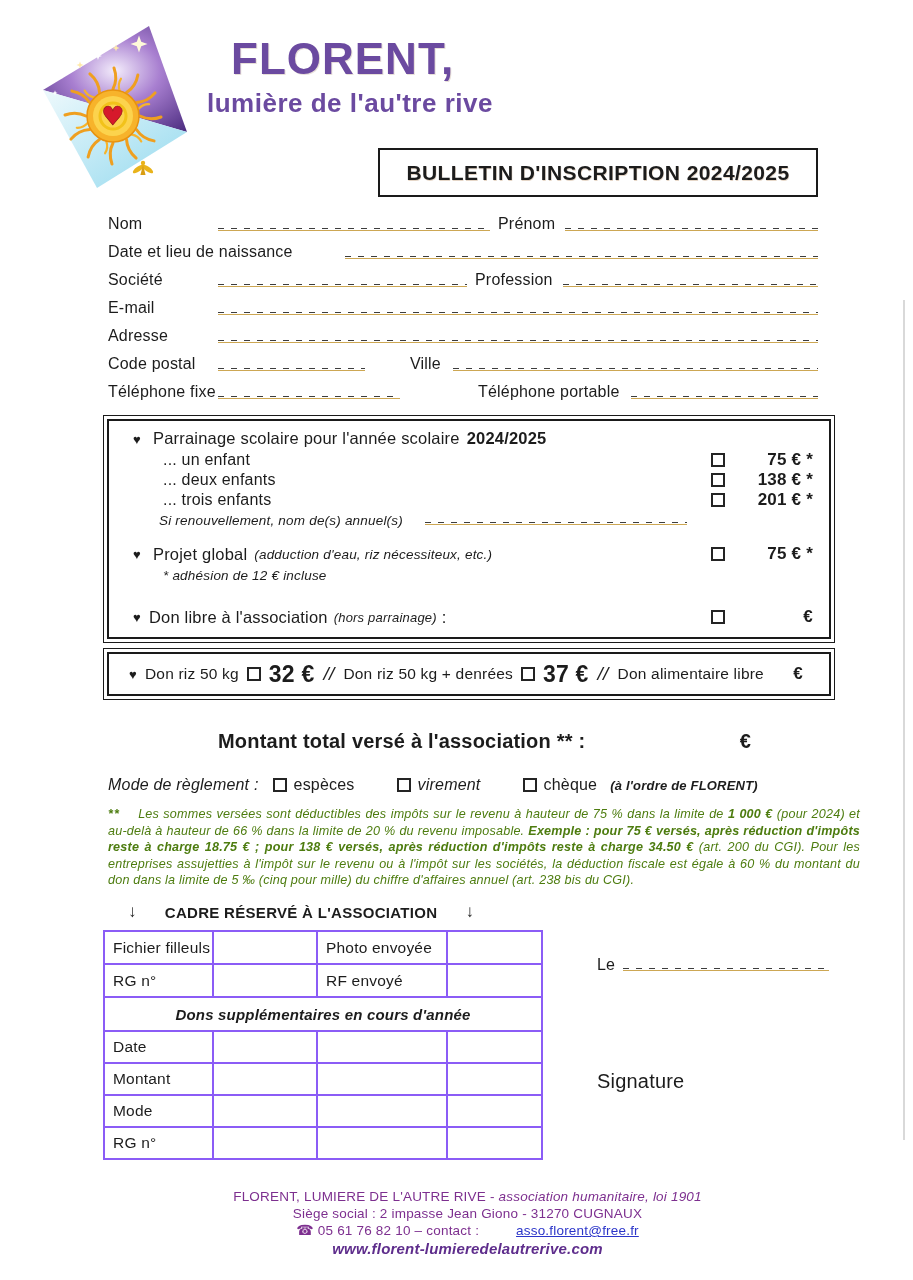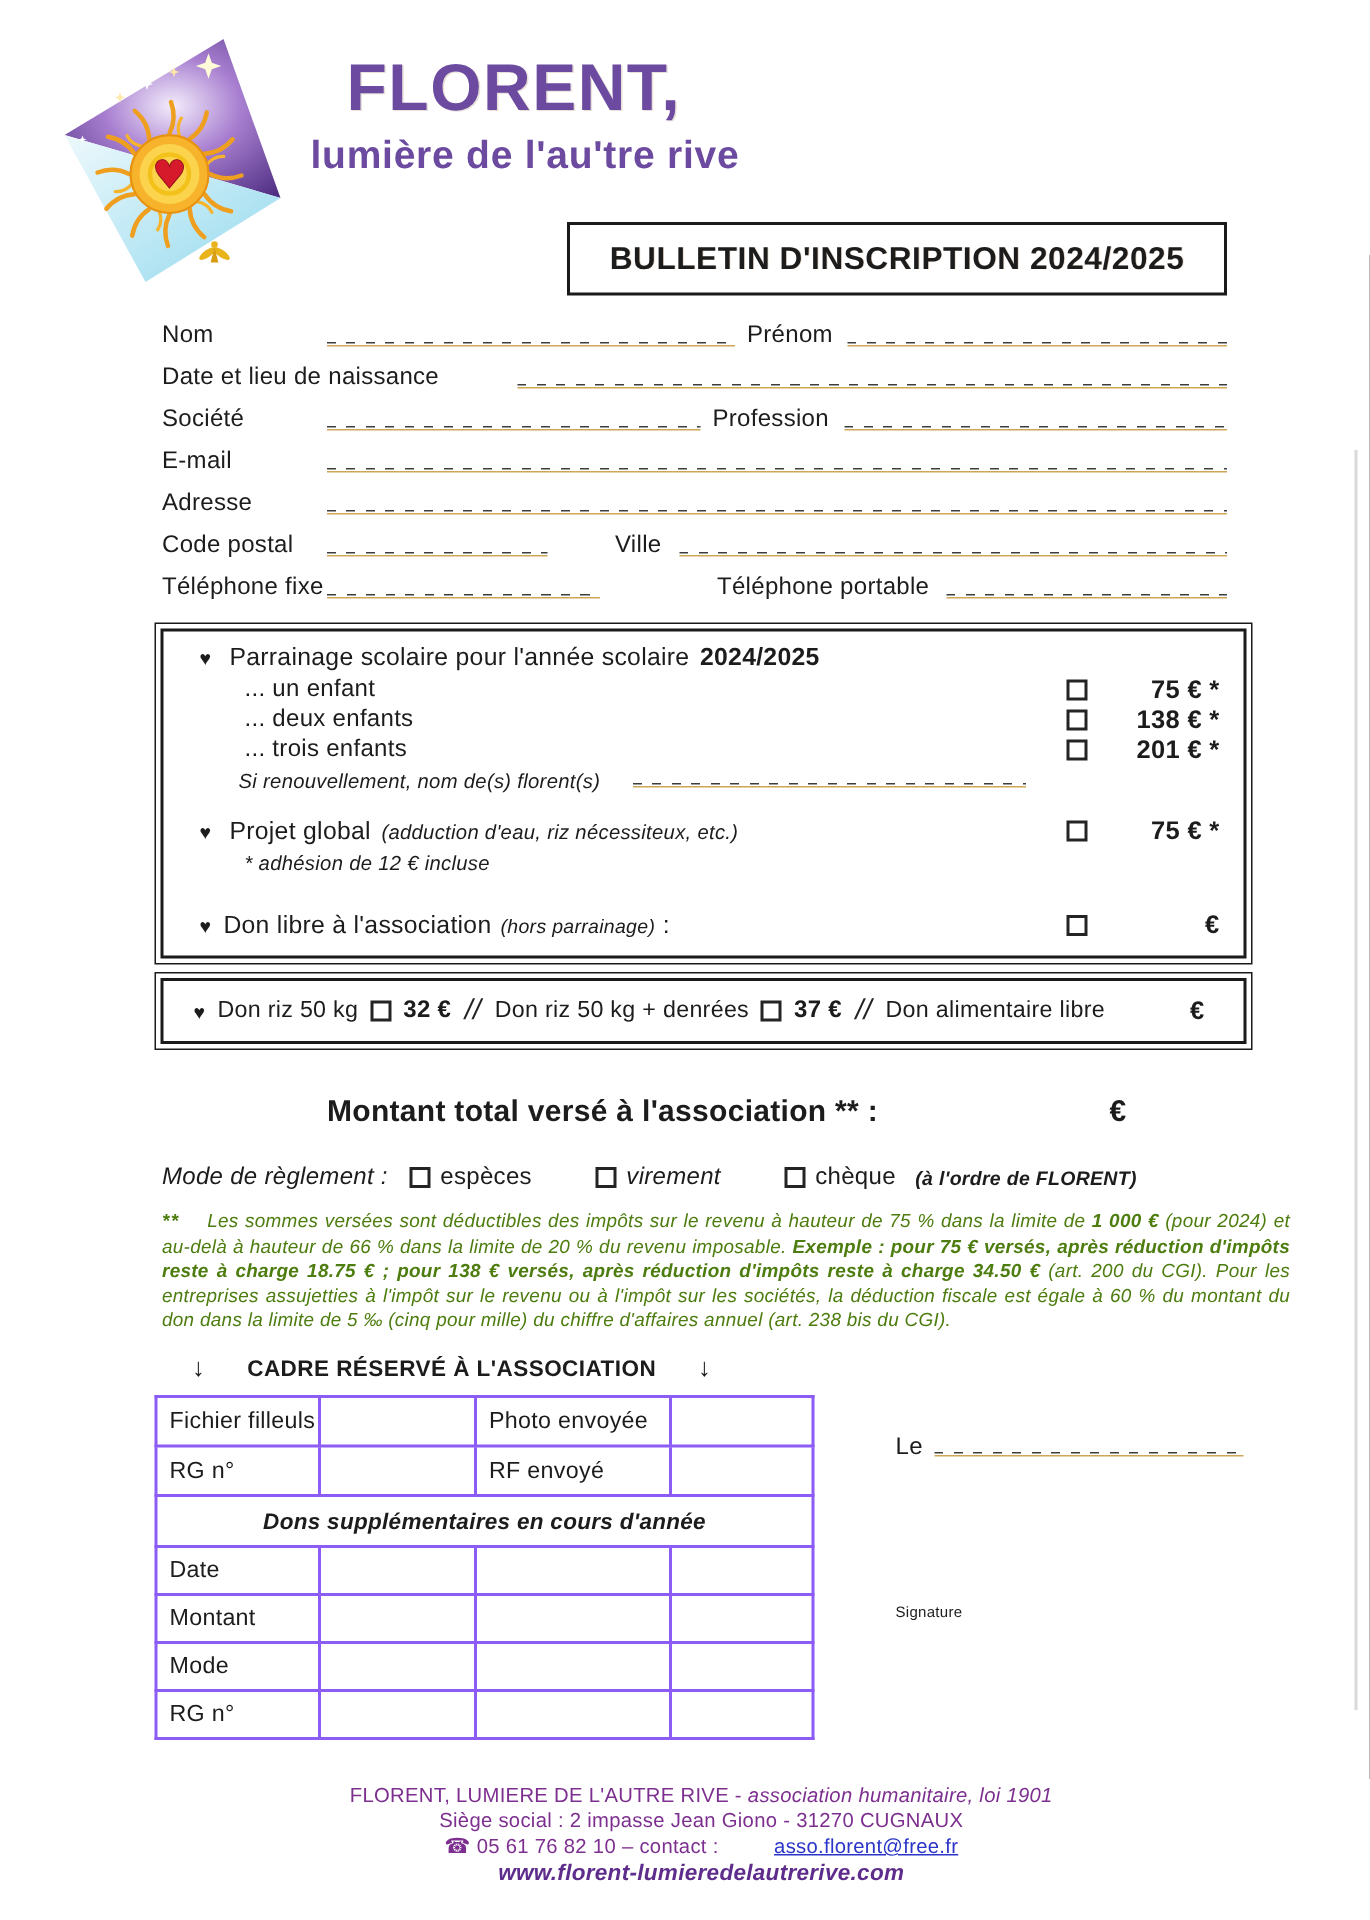--- a/index.html
+++ b/index.html
@@ -57,21 +57,21 @@
   .cbx { width:14px; height:14px; border:2px solid #242424; flex:none; }
   .price { width:88px; text-align:right; font-weight:700; font-size:17px; white-space:nowrap; }
   .renew-row { display:flex; align-items:flex-end; margin-left:26px; height:22px; font-size:13.5px; font-style:italic; }
   .renew-row .wline { margin-left:22px; margin-bottom:3px; }
   .projet-row { display:flex; align-items:center; margin-top:16px; height:22px; }
   .projet-label { font-size:16.5px; }
   .small-note { font-size:13.5px; font-style:italic; }
   .adhesion { margin-left:30px; margin-top:4px; height:18px; }
   .donlibre-row { display:flex; align-items:center; margin-top:24px; height:22px; font-size:16.5px; }
   .riz-inner .cbx { margin:0 8px; }
-  .riz-price { font-weight:700; font-size:16px; white-space:nowrap; }
+  .riz-price { font-weight:700; font-size:23px; white-space:nowrap; }
   .riz-sep { font-style:italic; font-size:19px; margin:0 9px; color:#222; }
   .riz-cur { font-weight:700; font-size:17px; margin-left:auto; margin-right:10px; }
 
   
   .total-row { position:absolute; left:108px; top:730px; width:727px; display:flex; align-items:baseline;
                font-weight:700; font-size:20px; padding-left:110px; }
   .total-cur { margin-left:auto; margin-right:84px; }
   .payment-row { position:absolute; left:108px; top:776px; width:727px; display:flex; align-items:center; font-size:16px; }
   .pay-label { font-style:italic; }
   .pay-opt { display:flex; align-items:center; gap:7px; }
@@ -90,21 +90,21 @@
   .admin-header .arr { font-size:17px; }
   .admin-table { position:absolute; left:103px; top:930px; width:438px; border-collapse:collapse; table-layout:fixed;
                  font-size:15.5px; }
   .admin-table td { border:2px solid #8b5cf6; padding:0 0 0 8px; }
   .admin-table tr.r33 { height:33px; }
   .admin-table tr.r34 { height:34px; }
   .admin-table tr.r32 { height:32px; }
   .admin-table td.section { text-align:center; font-weight:700; font-style:italic; font-size:15px; padding:0; }
   .date-row { position:absolute; left:597px; top:956px; width:232px; display:flex; align-items:flex-end; gap:8px; font-size:16px; }
   .date-row .wline { margin-bottom:3px; }
-  .signature { position:absolute; left:597px; top:1070px; font-size:10px; }
+  .signature { position:absolute; left:597px; top:1070px; font-size:20px; }
 
   
   .footer { position:absolute; left:100px; top:1188px; width:735px; text-align:center;
             color:#7d2f8f; font-size:13.5px; line-height:17px; }
   .footer .it { font-style:italic; }
   .footer .phone-ic { font-size:14px; }
   .footer .link { color:#2b35c9; text-decoration:underline; cursor:pointer;margin-left:33px; }
   .footer .www { font-weight:700; font-style:italic; font-size:15px; color:#5e2d8c; margin-top:1px; }
   .b { font-weight:700; }
 </style>
@@ -236,21 +236,21 @@
         <span class="cbx"></span>
         <span class="price">138 € *</span>
       </div>
       <div class="opt-item">
         <span>... trois enfants</span>
         <span class="spacer"></span>
         <span class="cbx"></span>
         <span class="price">201 € *</span>
       </div>
       <div class="renew-row">
-        <span>Si renouvellement, nom de(s) florent(s)</span>
+        <span>Si renouvellement, nom de(s) annuel(s)</span>
         <span class="wline w262"></span>
       </div>
       <div class="projet-row">
         <span class="heart">♥</span>
         <span class="projet-label">Projet global</span>
         <span class="small-note" style="margin-left:7px">(adduction d'eau, riz nécessiteux, etc.)</span>
         <span class="spacer"></span>
         <span class="cbx"></span>
         <span class="price">75 € *</span>
       </div>

